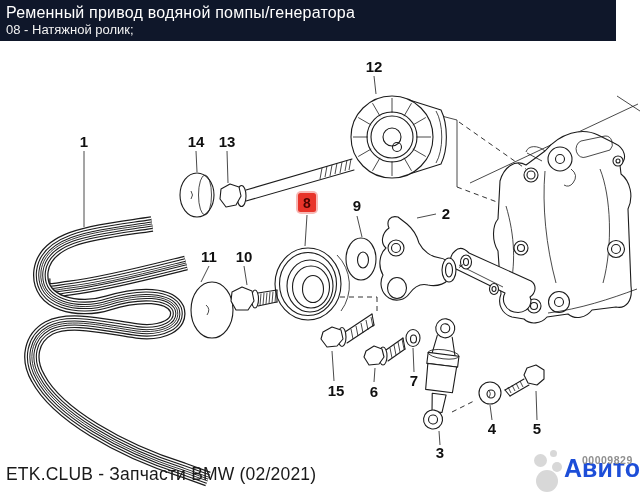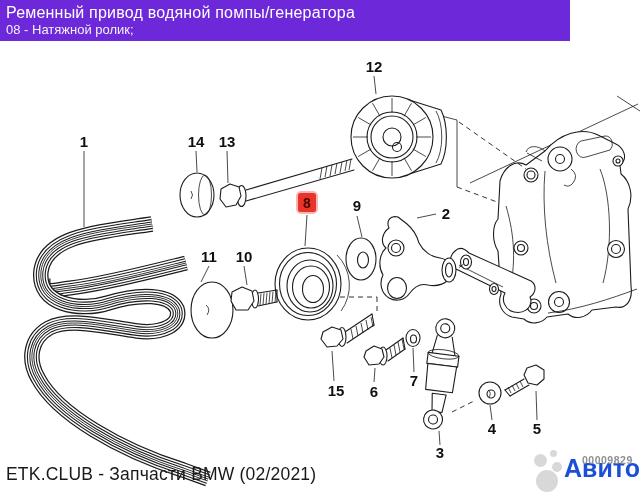--- a/index.html
+++ b/index.html
@@ -1,22 +1,22 @@
 <!DOCTYPE html>
 <html><head>
 <meta charset="utf-8">
 <style>
   html,body{margin:0;padding:0;}
   body{
     width:640px;height:492px;overflow:hidden;position:relative;
     background:#ffffff;font-family:"Liberation Sans",sans-serif;
   }
   .topbar{
-    position:absolute;left:0;top:0;width:570px;height:41px;
-    background:#6d28d9;color:#fff;box-sizing:border-box;padding:3px 0 12px 6px;
+    position:absolute;left:0;top:0;width:616px;height:41px;
+    background:#0f172a;color:#fff;box-sizing:border-box;padding:3px 0 12px 6px;
   }
   .topbar .t1{font-size:16px;line-height:19px;font-weight:400;letter-spacing:.2px;}
   .topbar .t2{font-size:13px;line-height:16px;color:#f2f2f2;}
   svg{position:absolute;left:0;top:41px;display:block;}
   .ln{stroke:#1c1c1c;stroke-width:1.1;fill:none;stroke-linecap:round;stroke-linejoin:round;}
   .lnw{stroke:#1c1c1c;stroke-width:1.1;fill:#ffffff;stroke-linejoin:round;}
   .thin{stroke:#1c1c1c;stroke-width:0.8;fill:none;}
   .dash{stroke:#1c1c1c;stroke-width:0.9;fill:none;stroke-dasharray:5 4;}
   .lbl{font:bold 15px "Liberation Sans",sans-serif;fill:#101010;text-anchor:middle;}
   .lbl8{font:bold 14px "Liberation Sans",sans-serif;fill:#4a0400;text-anchor:middle;}

